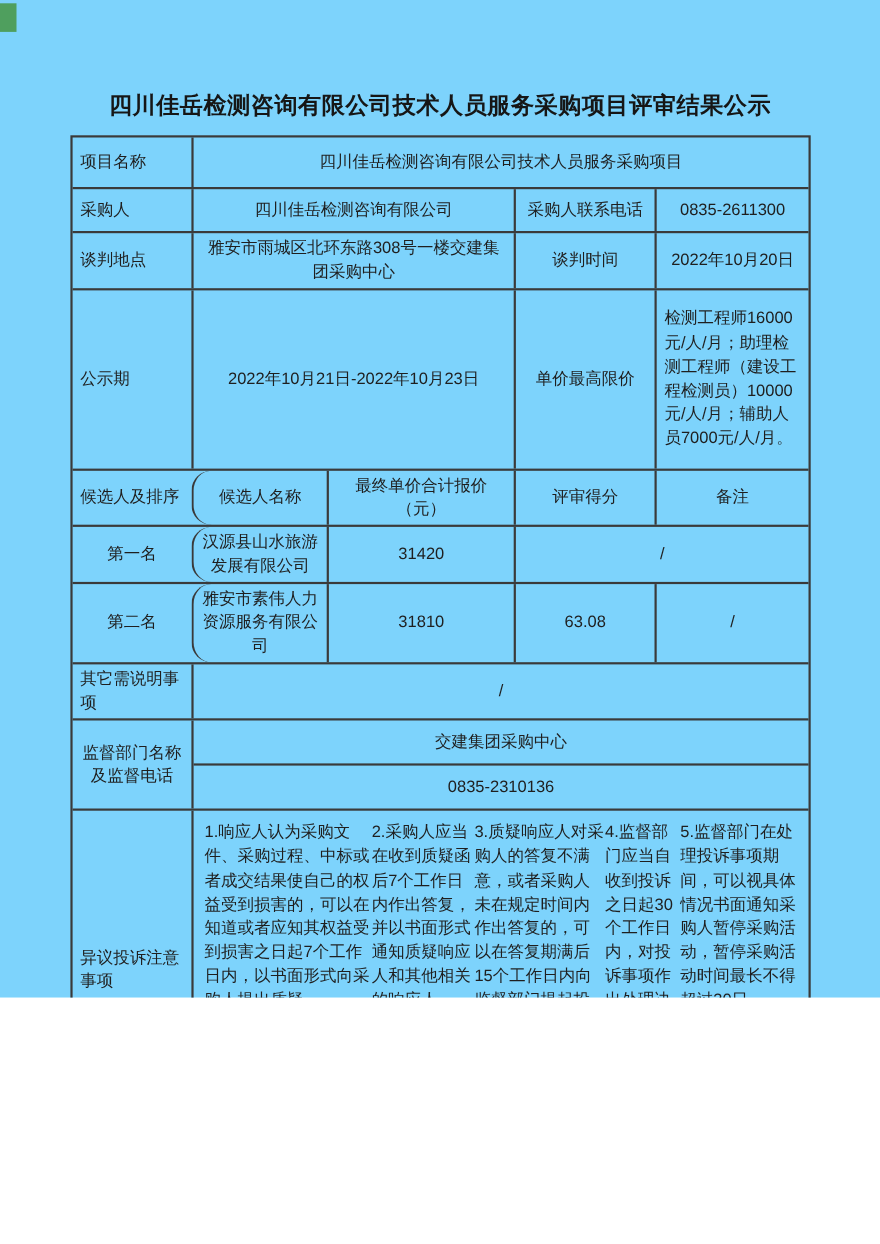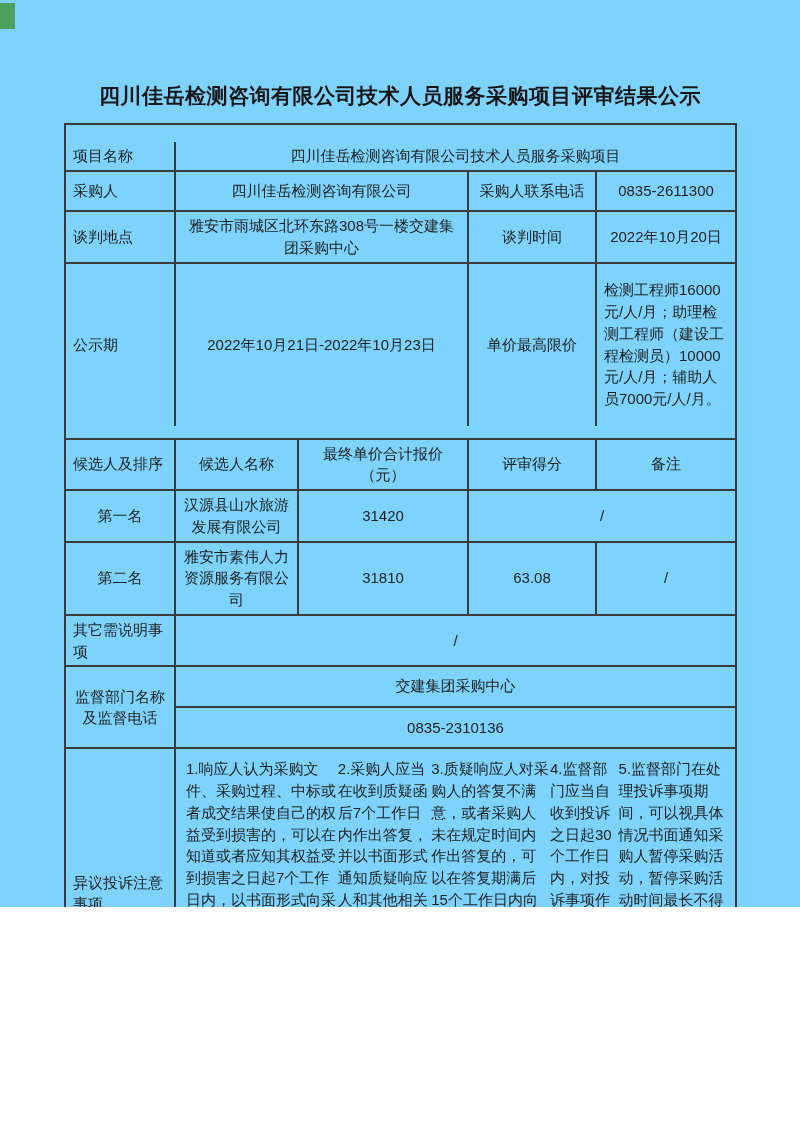--- a/index.html
+++ b/index.html
@@ -19,26 +19,26 @@
   .tr{display:flex;align-items:stretch;border-top:2px solid #3a3a3a;}
   .tr:first-child{border-top:none;}
   .td{
     border-left:2px solid #3a3a3a;box-sizing:border-box;
     display:flex;align-items:center;justify-content:center;text-align:center;
     padding:3px 7px;font-size:15px;line-height:1.45;
   }
   .td:first-child{border-left:none;}
   .td.left{justify-content:flex-start;text-align:left;}
   .w1{width:108px;flex:none;}
-  .w2{width:123px;flex:none;}
+  .w2{width:123px;flex:none;border-radius:18px;}
   .w3{width:170px;flex:none;}
   .w4{width:128px;flex:none;}
   .grow{flex:1;}
-  .h45{min-height:45px;align-items:flex-end;} .h38{min-height:38px;} .h42{min-height:42px;}
-  .h162{min-height:162px;} .h37{min-height:37px;margin-top:12px;} .h41{min-height:41px;}
+  .h45{min-height:45px;} .h38{min-height:38px;} .h42{min-height:42px;}
+  .h162{min-height:162px;} .h37{min-height:37px;} .h41{min-height:41px;}
   .h80{min-height:80px;} .h288{min-height:288px;}
   .stack{display:flex;flex-direction:column;flex:1;border-left:2px solid #3a3a3a;}
   .stack .sub{
     flex:1;display:flex;align-items:center;justify-content:center;
     text-align:center;font-size:15px;padding:3px 7px;box-sizing:border-box;
   }
   .stack .sub + .sub{border-top:2px solid #3a3a3a;text-align:center;}
   .objection-body{
     flex-direction:row;align-items:flex-start;justify-content:center;
     text-align:left;padding:8px 10px;

